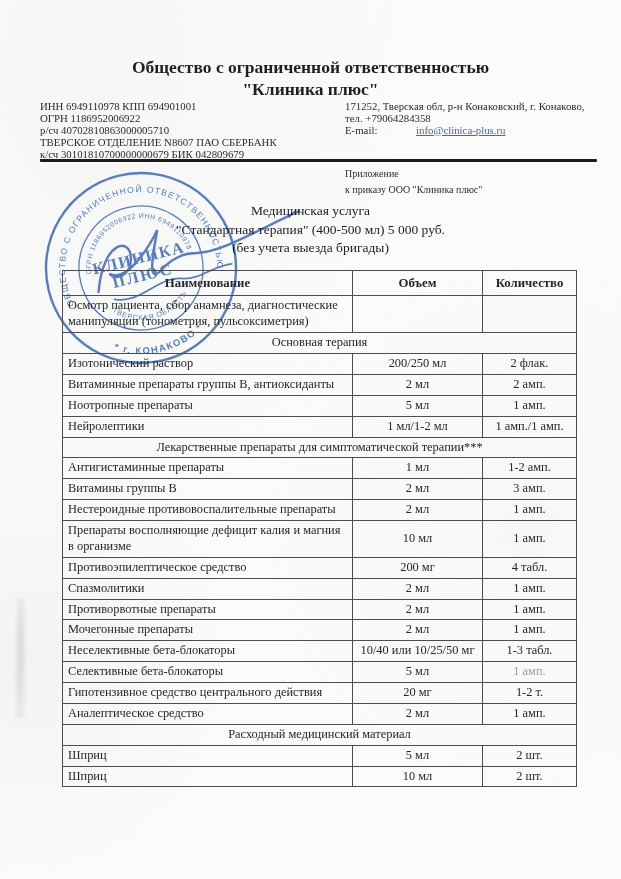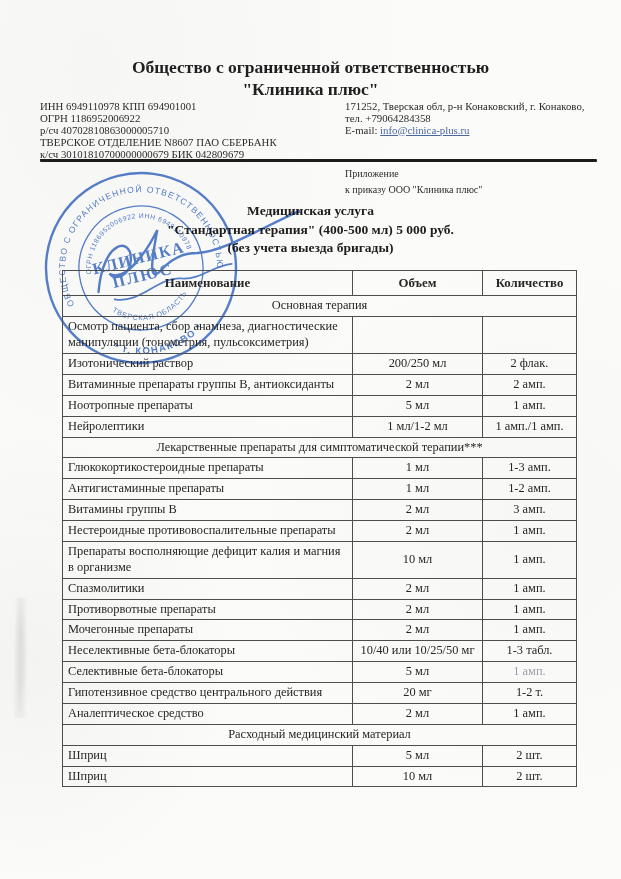--- a/index.html
+++ b/index.html
@@ -12,24 +12,24 @@
       radial-gradient(ellipse at 5% 75%, rgba(0,0,0,0.03), transparent 25%);
     font-family:"Liberation Serif","DejaVu Serif",serif;
     color:#2b2b2b;
   }
   .abs{position:absolute;}
   .doc-title{left:0;top:56px;width:621px;text-align:center;
     font-size:17.5px;font-weight:bold;line-height:22px;color:#1f1f1f;}
   .req-left{left:40px;top:101px;width:300px;font-size:10.8px;line-height:11.9px;white-space:nowrap;}
   .req-right{left:345px;top:101px;width:260px;font-size:10.8px;line-height:11.9px;}
   .req-left div:last-child{text-decoration:underline;}
-  .email-link{color:#4a66a0;text-decoration:underline;}
+  .email-link{color:#4a66a0;text-decoration:underline;margin-left:36px;}
   .rule{left:40px;top:159px;width:557px;height:3px;background:#1c1c1c;border-radius:1px;}
   .annex{left:345px;top:166px;font-size:10px;line-height:16px;}
-  .service{left:0;top:202px;width:621px;text-align:center;font-weight:bold;
+  .service{left:0;top:202px;width:621px;text-align:center;font-weight:normal;
     font-size:13.5px;line-height:18.5px;color:#1d1d1d;}
   .tablewrap{left:62px;top:270px;}
   table{border-collapse:collapse;table-layout:fixed;width:514px;
     font-size:12.4px;line-height:1.28;color:#262626;}
   th,td{border:1px solid #4d4d4d;padding:2px 5px;vertical-align:middle;}
   th{font-size:12.8px;font-weight:bold;text-align:center;padding:4px 12px;}
   td.c{text-align:center;margin-left:11px;}
   td.section{text-align:center;padding:2px 4px;}
   td.dim{color:#9a9da4;}
   
@@ -121,28 +121,28 @@
       </colgroup>
     <thead>
       <tr>
         <th>Наименование</th>
         <th>Объем</th>
         <th>Количество</th>
       </tr>
     </thead>
     <tbody>
         <tr>
-          <td colspan="3" class="section">Основная терапия</td>
-        </tr>
-        <tr>
           <td>Осмотр пациента, сбор анамнеза, диагностические манипуляции (тонометрия, пульсоксиметрия)</td>
           <td class="c"></td>
           <td class="c"></td>
         </tr>
         <tr>
+          <td colspan="3" class="section">Основная терапия</td>
+        </tr>
+        <tr>
           <td>Изотонический раствор</td>
           <td class="c">200/250 мл</td>
           <td class="c">2 флак.</td>
         </tr>
         <tr>
           <td>Витаминные препараты группы В, антиоксиданты</td>
           <td class="c">2 мл</td>
           <td class="c">2 амп.</td>
         </tr>
         <tr>
@@ -152,45 +152,45 @@
         </tr>
         <tr>
           <td>Нейролептики</td>
           <td class="c">1 мл/1-2 мл</td>
           <td class="c">1 амп./1 амп.</td>
         </tr>
         <tr>
           <td colspan="3" class="section">Лекарственные препараты для симптоматической терапии***</td>
         </tr>
         <tr>
-          <td>Глюкокортикостероидные препараты</td>
-          <td class="c">1 мл</td>
-          <td class="c">1-3 амп.</td>
-        </tr>
-        <tr>
           <td>Антигистаминные препараты</td>
           <td class="c">1 мл</td>
           <td class="c">1-2 амп.</td>
         </tr>
         <tr>
           <td>Витамины группы В</td>
           <td class="c">2 мл</td>
           <td class="c">3 амп.</td>
         </tr>
         <tr>
           <td>Нестероидные противовоспалительные препараты</td>
           <td class="c">2 мл</td>
           <td class="c">1 амп.</td>
         </tr>
         <tr>
           <td>Препараты восполняющие дефицит калия и магния в организме</td>
           <td class="c">10 мл</td>
           <td class="c">1 амп.</td>
         </tr>
         <tr>
+          <td>Противоэпилептическое средство</td>
+          <td class="c">200 мг</td>
+          <td class="c">4 табл.</td>
+        </tr>
+        <tr>
           <td>Спазмолитики</td>
           <td class="c">2 мл</td>
           <td class="c">1 амп.</td>
         </tr>
         <tr>
           <td>Противорвотные препараты</td>
           <td class="c">2 мл</td>
           <td class="c">1 амп.</td>
         </tr>
         <tr>

